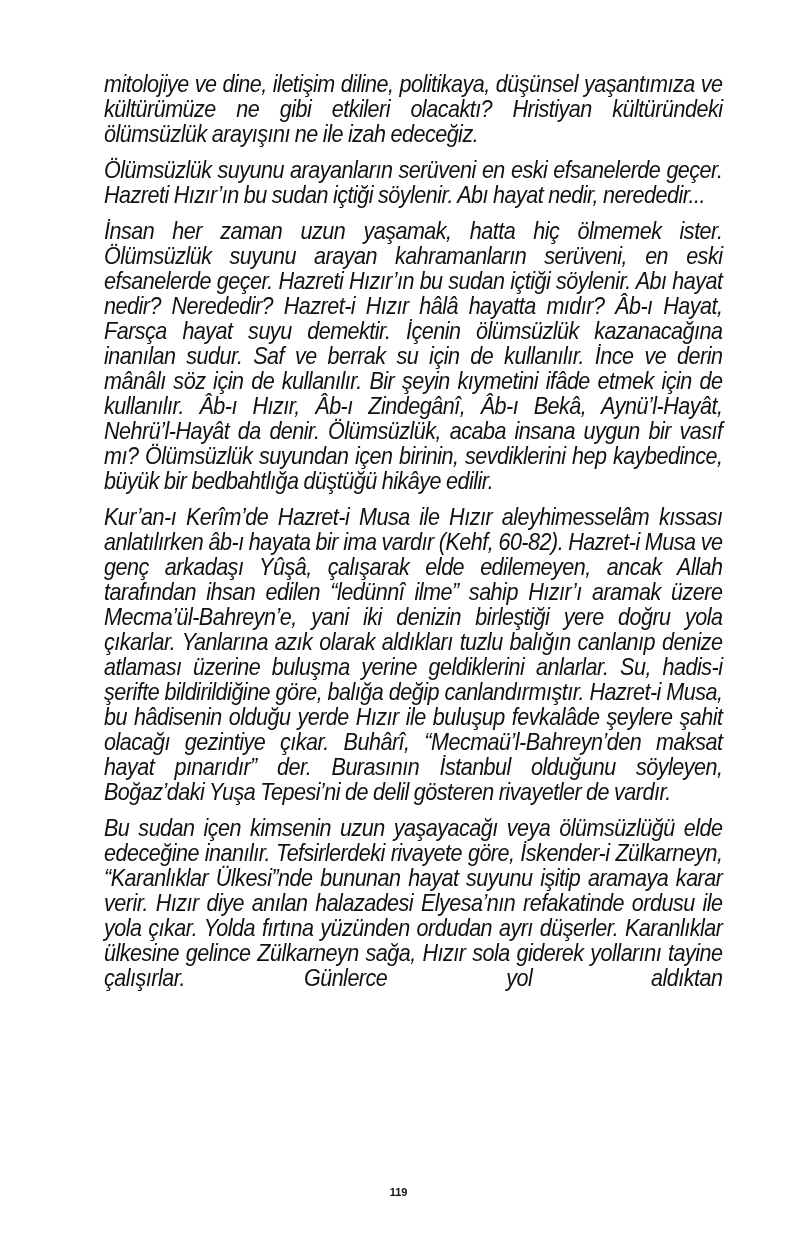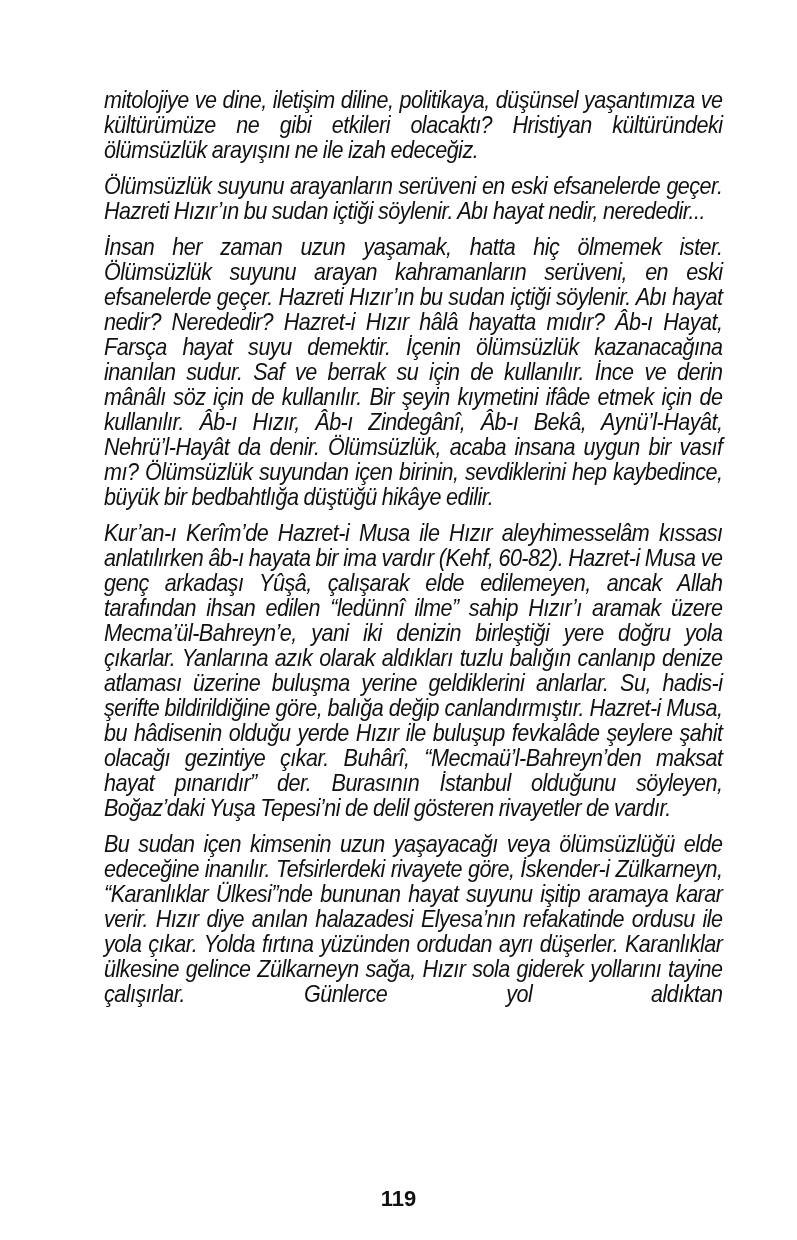--- a/index.html
+++ b/index.html
@@ -1,37 +1,37 @@
 <!DOCTYPE html>
 <html><head>
 <meta charset="utf-8">
 <style>
   html, body { margin: 0; padding: 0; background: #ffffff; }
   body { width: 797px; height: 1240px; position: relative; overflow: hidden; }
-  .page { position: absolute; left: 104px; top: 88px; width: 619px; }
+  .page { position: absolute; left: 104px; top: 72px; width: 619px; }
   .para {
     font-family: "Liberation Sans", sans-serif;
     font-style: italic;
     font-size: 23.2px;
     line-height: 25px;
     color: #111111;
     text-align: justify;
     margin: 0 0 11px 0;
     letter-spacing: -0.55px;
     word-spacing: -0.5px;
     transform: scaleX(0.93);
     transform-origin: left top;
     width: 665px;
     hyphens: none;
   }
   .page-number {
     position: absolute; left: 0; width: 797px; top: 1186px;
     text-align: center;
     font-family: "Liberation Sans", sans-serif;
-    font-weight: bold; font-size: 22px; color: #111111;
+    font-weight: bold; font-size: 11px; color: #111111;
   }
 </style>
 </head>
 <body>
 
 <div class="page">
   <p class="para" style="margin-bottom: 11px;">mitolojiye ve dine, iletişim diline, politikaya, düşünsel yaşantımıza ve kültürümüze ne gibi etkileri olacaktı? Hristiyan kültüründeki ölümsüzlük arayışını ne ile izah edeceğiz.</p>
   <p class="para" style="margin-bottom: 11px;">Ölümsüzlük suyunu arayanların serüveni en eski efsanelerde geçer. Hazreti Hızır’ın bu sudan içtiği söylenir. Abı hayat nedir, nerededir...</p>
   <p class="para" style="margin-bottom: 11px;">İnsan her zaman uzun yaşamak, hatta hiç ölmemek ister. Ölümsüzlük suyunu arayan kahramanların serüveni, en eski efsanelerde geçer. Hazreti Hızır’ın bu sudan içtiği söylenir. Abı hayat nedir? Nerededir? Hazret-i Hızır hâlâ hayatta mıdır? Âb-ı Hayat, Farsça hayat suyu demektir. İçenin ölümsüzlük kazanacağına inanılan sudur. Saf ve berrak su için de kullanılır. İnce ve derin mânâlı söz için de kullanılır. Bir şeyin kıymetini ifâde etmek için de kullanılır. Âb-ı Hızır, Âb-ı Zindegânî, Âb-ı Bekâ, Aynü’l-Hayât, Nehrü’l-Hayât da denir. Ölümsüzlük, acaba insana uygun bir vasıf mı? Ölümsüzlük suyundan içen birinin, sevdiklerini hep kaybedince, büyük bir bedbahtlığa düştüğü hikâye edilir.</p>
   <p class="para" style="margin-bottom: 11px;">Kur’an-ı Kerîm’de Hazret-i Musa ile Hızır aleyhimesselâm kıssası anlatılırken âb-ı hayata bir ima vardır (Kehf, 60-82). Hazret-i Musa ve genç arkadaşı Yûşâ, çalışarak elde edilemeyen, ancak Allah tarafından ihsan edilen “ledünnî ilme” sahip Hızır’ı aramak üzere Mecma’ül-Bahreyn’e, yani iki denizin birleştiği yere doğru yola çıkarlar. Yanlarına azık olarak aldıkları tuzlu balığın canlanıp denize atlaması üzerine buluşma yerine geldiklerini anlarlar. Su, hadis-i şerifte bildirildiğine göre, balığa değip canlandırmıştır. Hazret-i Musa, bu hâdisenin olduğu yerde Hızır ile buluşup fevkalâde şeylere şahit olacağı gezintiye çıkar. Buhârî, “Mecmaü’l-Bahreyn’den maksat hayat pınarıdır” der. Burasının İstanbul olduğunu söyleyen, Boğaz’daki Yuşa Tepesi’ni de delil gösteren rivayetler de vardır.</p>

